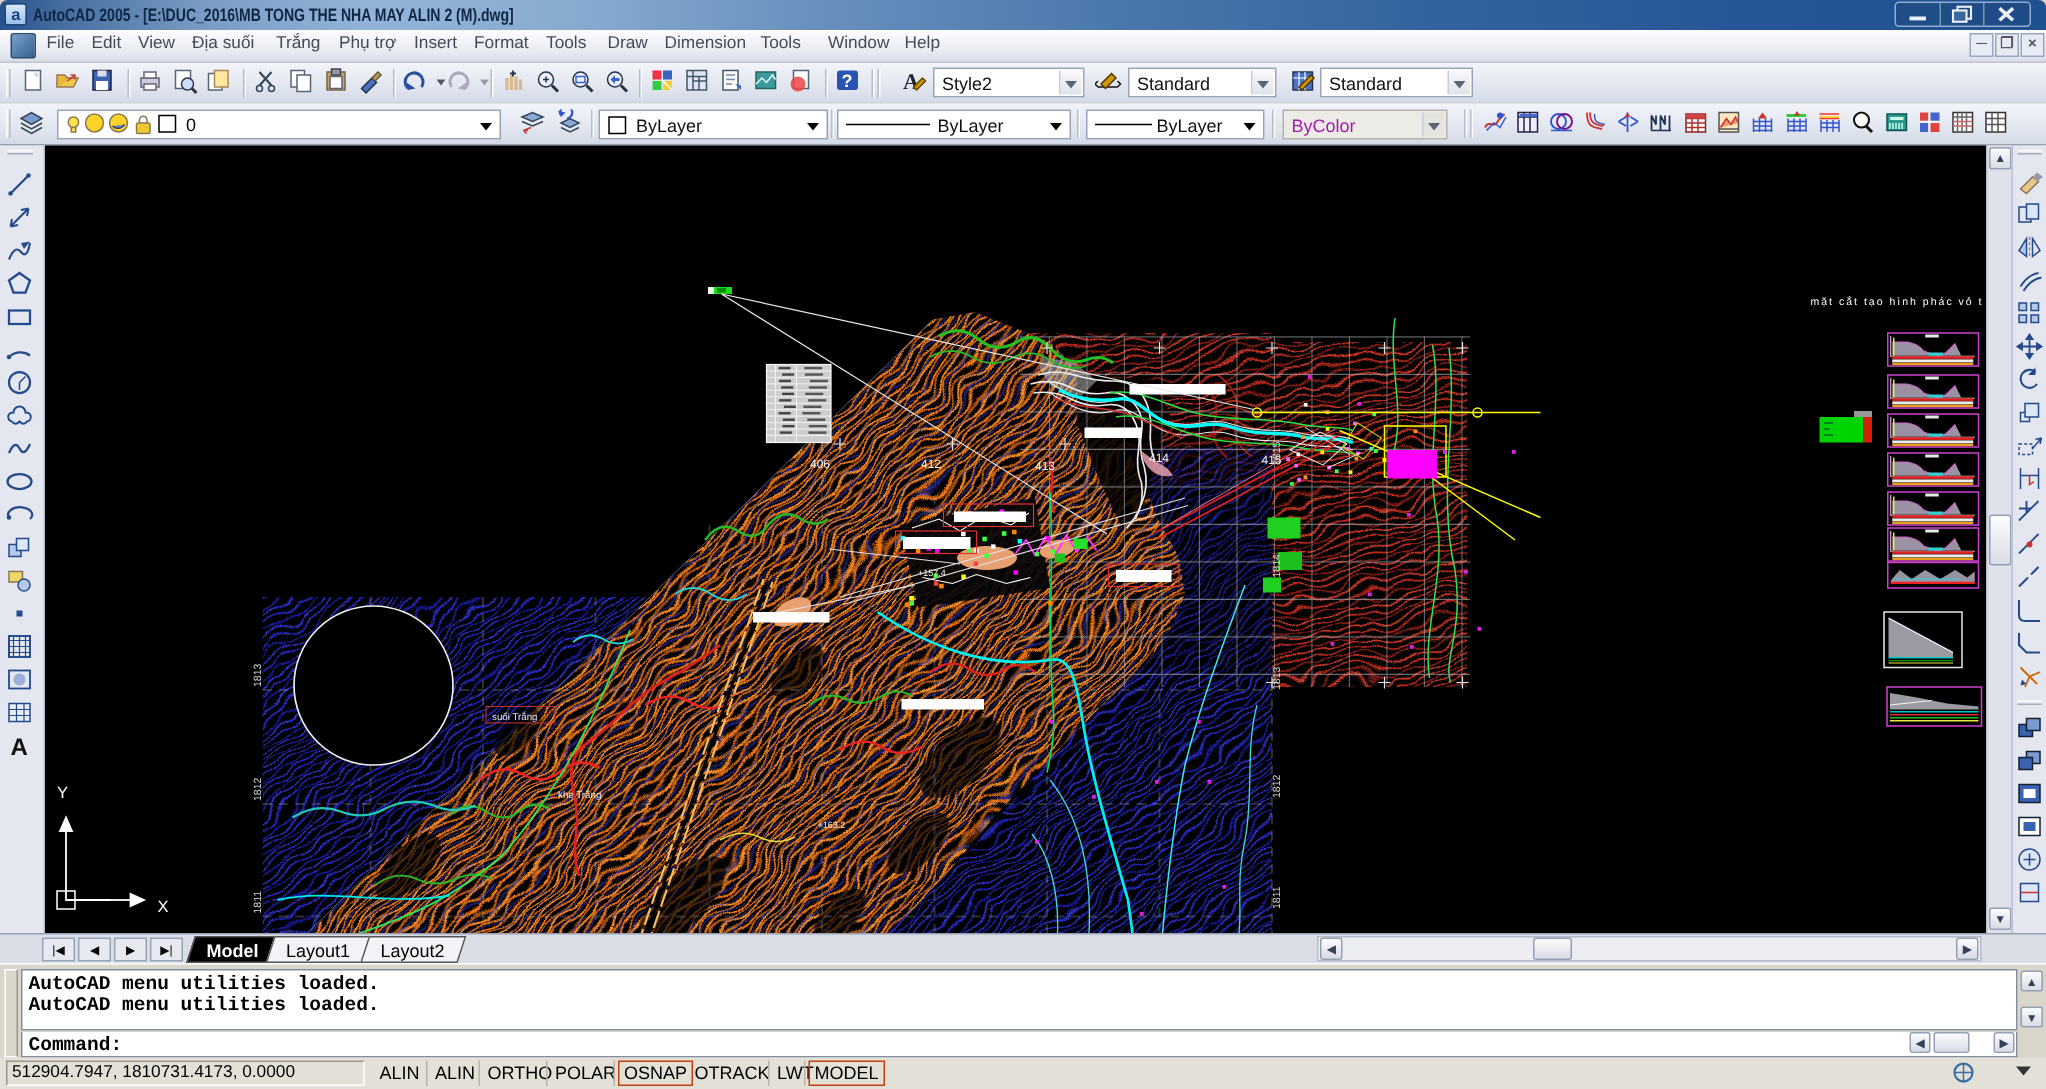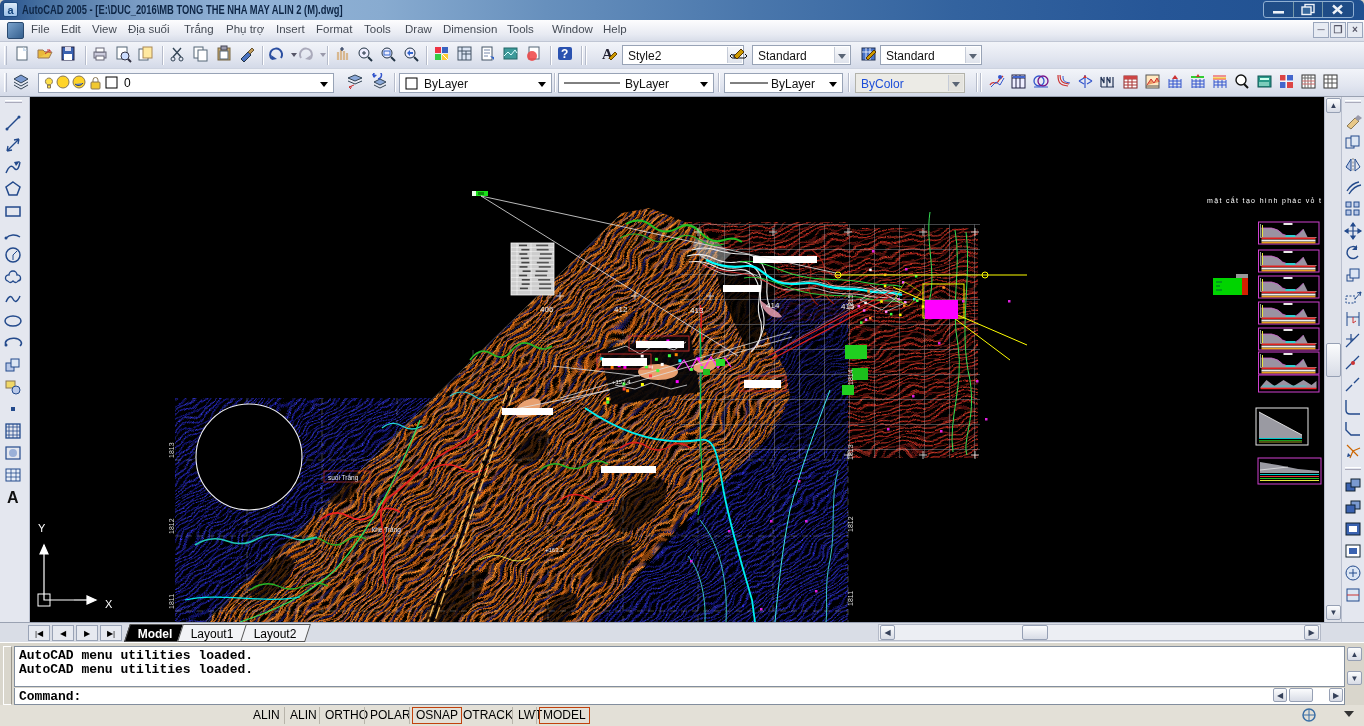--- a/index.html
+++ b/index.html
@@ -26,21 +26,21 @@
 #tb2{top:69px;height:28px;border-bottom:1px solid #9aa2b2}
 .grip{top:4px;width:3px;height:19px;border-left:1px solid #fff;border-right:1px solid #b6bccb}
 .tsep{top:4px;width:2px;height:19px;border-left:1px solid #b6bccb;border-right:1px solid #fff}
 .ic{position:absolute;width:20px;height:20px}
 .combo{position:absolute;height:20px;background:#fff;border:1px solid #98a3b6;font-size:12px;color:#111}
 .combo .ct{position:absolute;left:5px;top:3px;white-space:nowrap}
 .combo .ar{position:absolute;right:1px;top:1px;bottom:1px;width:15px;background:linear-gradient(#f8f9fb,#dfe3ec);border-left:1px solid #c6ccd8}
 .combo .ar:after{content:"";position:absolute;left:3px;top:7px;border:4px solid transparent;border-top:5px solid #5a6575}
 .combo.dk .ar{background:#fff;border:none}
 .combo.dk .ar:after{border-top-color:#000}
-.combo.gray{background:#ecebe6;color:#1d4ed8;border-color:#b2b2aa}
+.combo.gray{background:#ecebe6;color:#a21caf;border-color:#b2b2aa}
 
 #ltb{left:0;top:97px;width:30px;height:525px;background:#e4e7ef;border-right:1px solid #b9bfce}
 #rtb{left:1341px;top:97px;width:23px;height:525px;background:#e4e7ef;border-left:1px solid #b9bfce}
 .vic{position:absolute;left:3px;width:22px;height:20px}
 #rtb .vic{left:1px}
 
 #canvas{left:30px;top:97px;width:1294px;height:525px;background:#000;overflow:hidden}
 #vsb{left:1324px;top:97px;width:17px;height:525px;background:#dfe2ea;border-left:1px solid #b9bfce}
 .sbtn{position:absolute;left:1px;width:15px;height:15px;background:linear-gradient(#fbfcfd,#d8dce6);border:1px solid #96a0b4;border-radius:2px;font-size:8px;color:#35415a;text-align:center;line-height:14px}
 
@@ -217,21 +217,21 @@
 <svg class="ic" style="left:556px;top:3px">
         <rect x="2" y="2" width="14" height="13" rx="2" fill="#2a52b0"></rect>
         <text x="5" y="13" font-size="12" font-weight="bold" fill="#fff" font-family="Liberation Sans">?</text>
       </svg>
 <div class="abs tsep" style="left:581px"></div>
       <div class="abs tsep" style="left:585px"></div>
 <svg class="ic" style="left:601px;top:3px">
         <text x="1" y="14" font-size="15" font-weight="bold" fill="#223" font-family="Liberation Serif">A</text>
         <path d="M8 13 l6-6 2 2 -6 6 z" fill="#c90" stroke="#640"></path>
       </svg>
-<div class="combo" style="left:622px;top:3px;width:122px">
+<div class="combo" style="left:622px;top:3px;width:101px">
         <div class="ct">Style2</div>
         <div class="ar"></div>
       </div>
 <svg class="ic" style="left:730px;top:3px">
         <path d="M2 13 h13 m-13 0 l-2-2 2-2 m13 4 l2-2 -2-2" stroke="#111" fill="none"></path>
         <path d="M4 11 l7-7 3 3 -7 7 z" fill="#c90" stroke="#530"></path>
       </svg>
 <div class="combo" style="left:752px;top:3px;width:99px">
         <div class="ct">Standard</div>
         <div class="ar"></div>
@@ -1035,20 +1035,21 @@
   <div class="sbtn" style="left:1347px;top:4px;width:15px;height:14px">▲</div>
   <div class="sbtn" style="left:1347px;top:28px;width:15px;height:14px">▼</div>
   <div id="cmdline2">
         <div class="cmdtxt">Command:</div>
     <div class="sbtn" style="left:1258px;top:0px;width:14px;height:14px">◀</div>
     <div class="sbtn" style="left:1274px;top:0px;width:24px;height:14px"></div>
     <div class="sbtn" style="left:1314px;top:0px;width:14px;height:14px">▶</div>
   </div>
 </div>
 <div class="abs" id="status">
+  <div id="coord">512904.7947, 1810731.4173, 0.0000</div>
   <div class="stbtn" style="left:249px">ALIN</div>
       <div class="stsep" style="left:284px"></div>
   <div class="stbtn" style="left:286px">ALIN</div>
       <div class="stsep" style="left:319px"></div>
   <div class="stbtn" style="left:321px">ORTHO</div>
       <div class="stsep" style="left:364px"></div>
   <div class="stbtn" style="left:366px">POLAR</div>
       <div class="stsep" style="left:409px"></div>
   <div class="stbtn on" style="left:412px">OSNAP</div>
   <div class="stbtn" style="left:459px">OTRACK</div>

